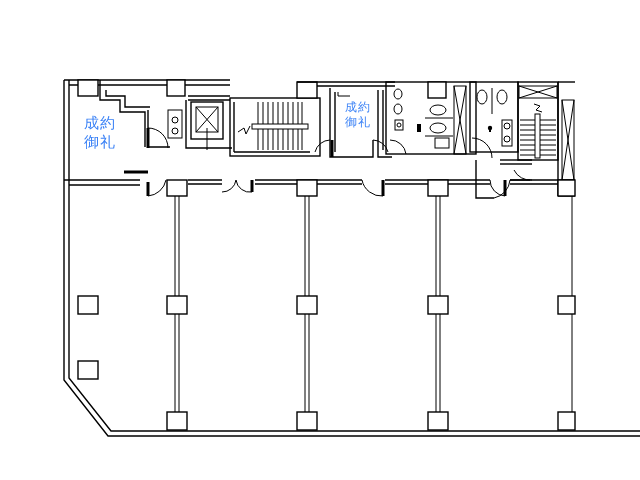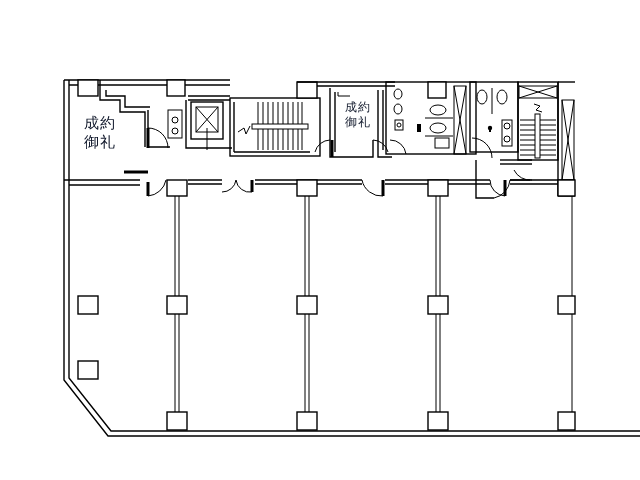--- a/index.html
+++ b/index.html
@@ -4,21 +4,21 @@
 <style>
   html, body { margin: 0; padding: 0; background: #ffffff; }
   body { width: 640px; height: 480px; overflow: hidden; position: relative; font-family: "DejaVu Serif", serif; }
   #plan { position: absolute; left: 0; top: 0; width: 640px; height: 480px; }
   .w { stroke: #000; stroke-width: 1.4; fill: none; }
   .wt { stroke: #000; stroke-width: 1; fill: none; }
   .thick { stroke: #000; stroke-width: 3; fill: none; }
   .col { stroke: #000; stroke-width: 1.4; fill: #fff; }
   .fx { stroke: #000; stroke-width: 1; fill: #fff; }
   .door { stroke: #000; stroke-width: 1; fill: none; }
-  .label { position: absolute; font-size: 15px; line-height: 19px; color: #0f172a; letter-spacing: 1px; }
+  .label { position: absolute; font-size: 15px; line-height: 19px; color: #3b82f6; letter-spacing: 1px; }
   .label.small { font-size: 12px; line-height: 15px; }
 </style>
 </head>
 <body>
 
 <div>
 <svg id="plan" viewBox="0 0 640 480">
 
   <g>
     <polyline class="w" points="64,80 64,380 108,436 640,436"></polyline>

